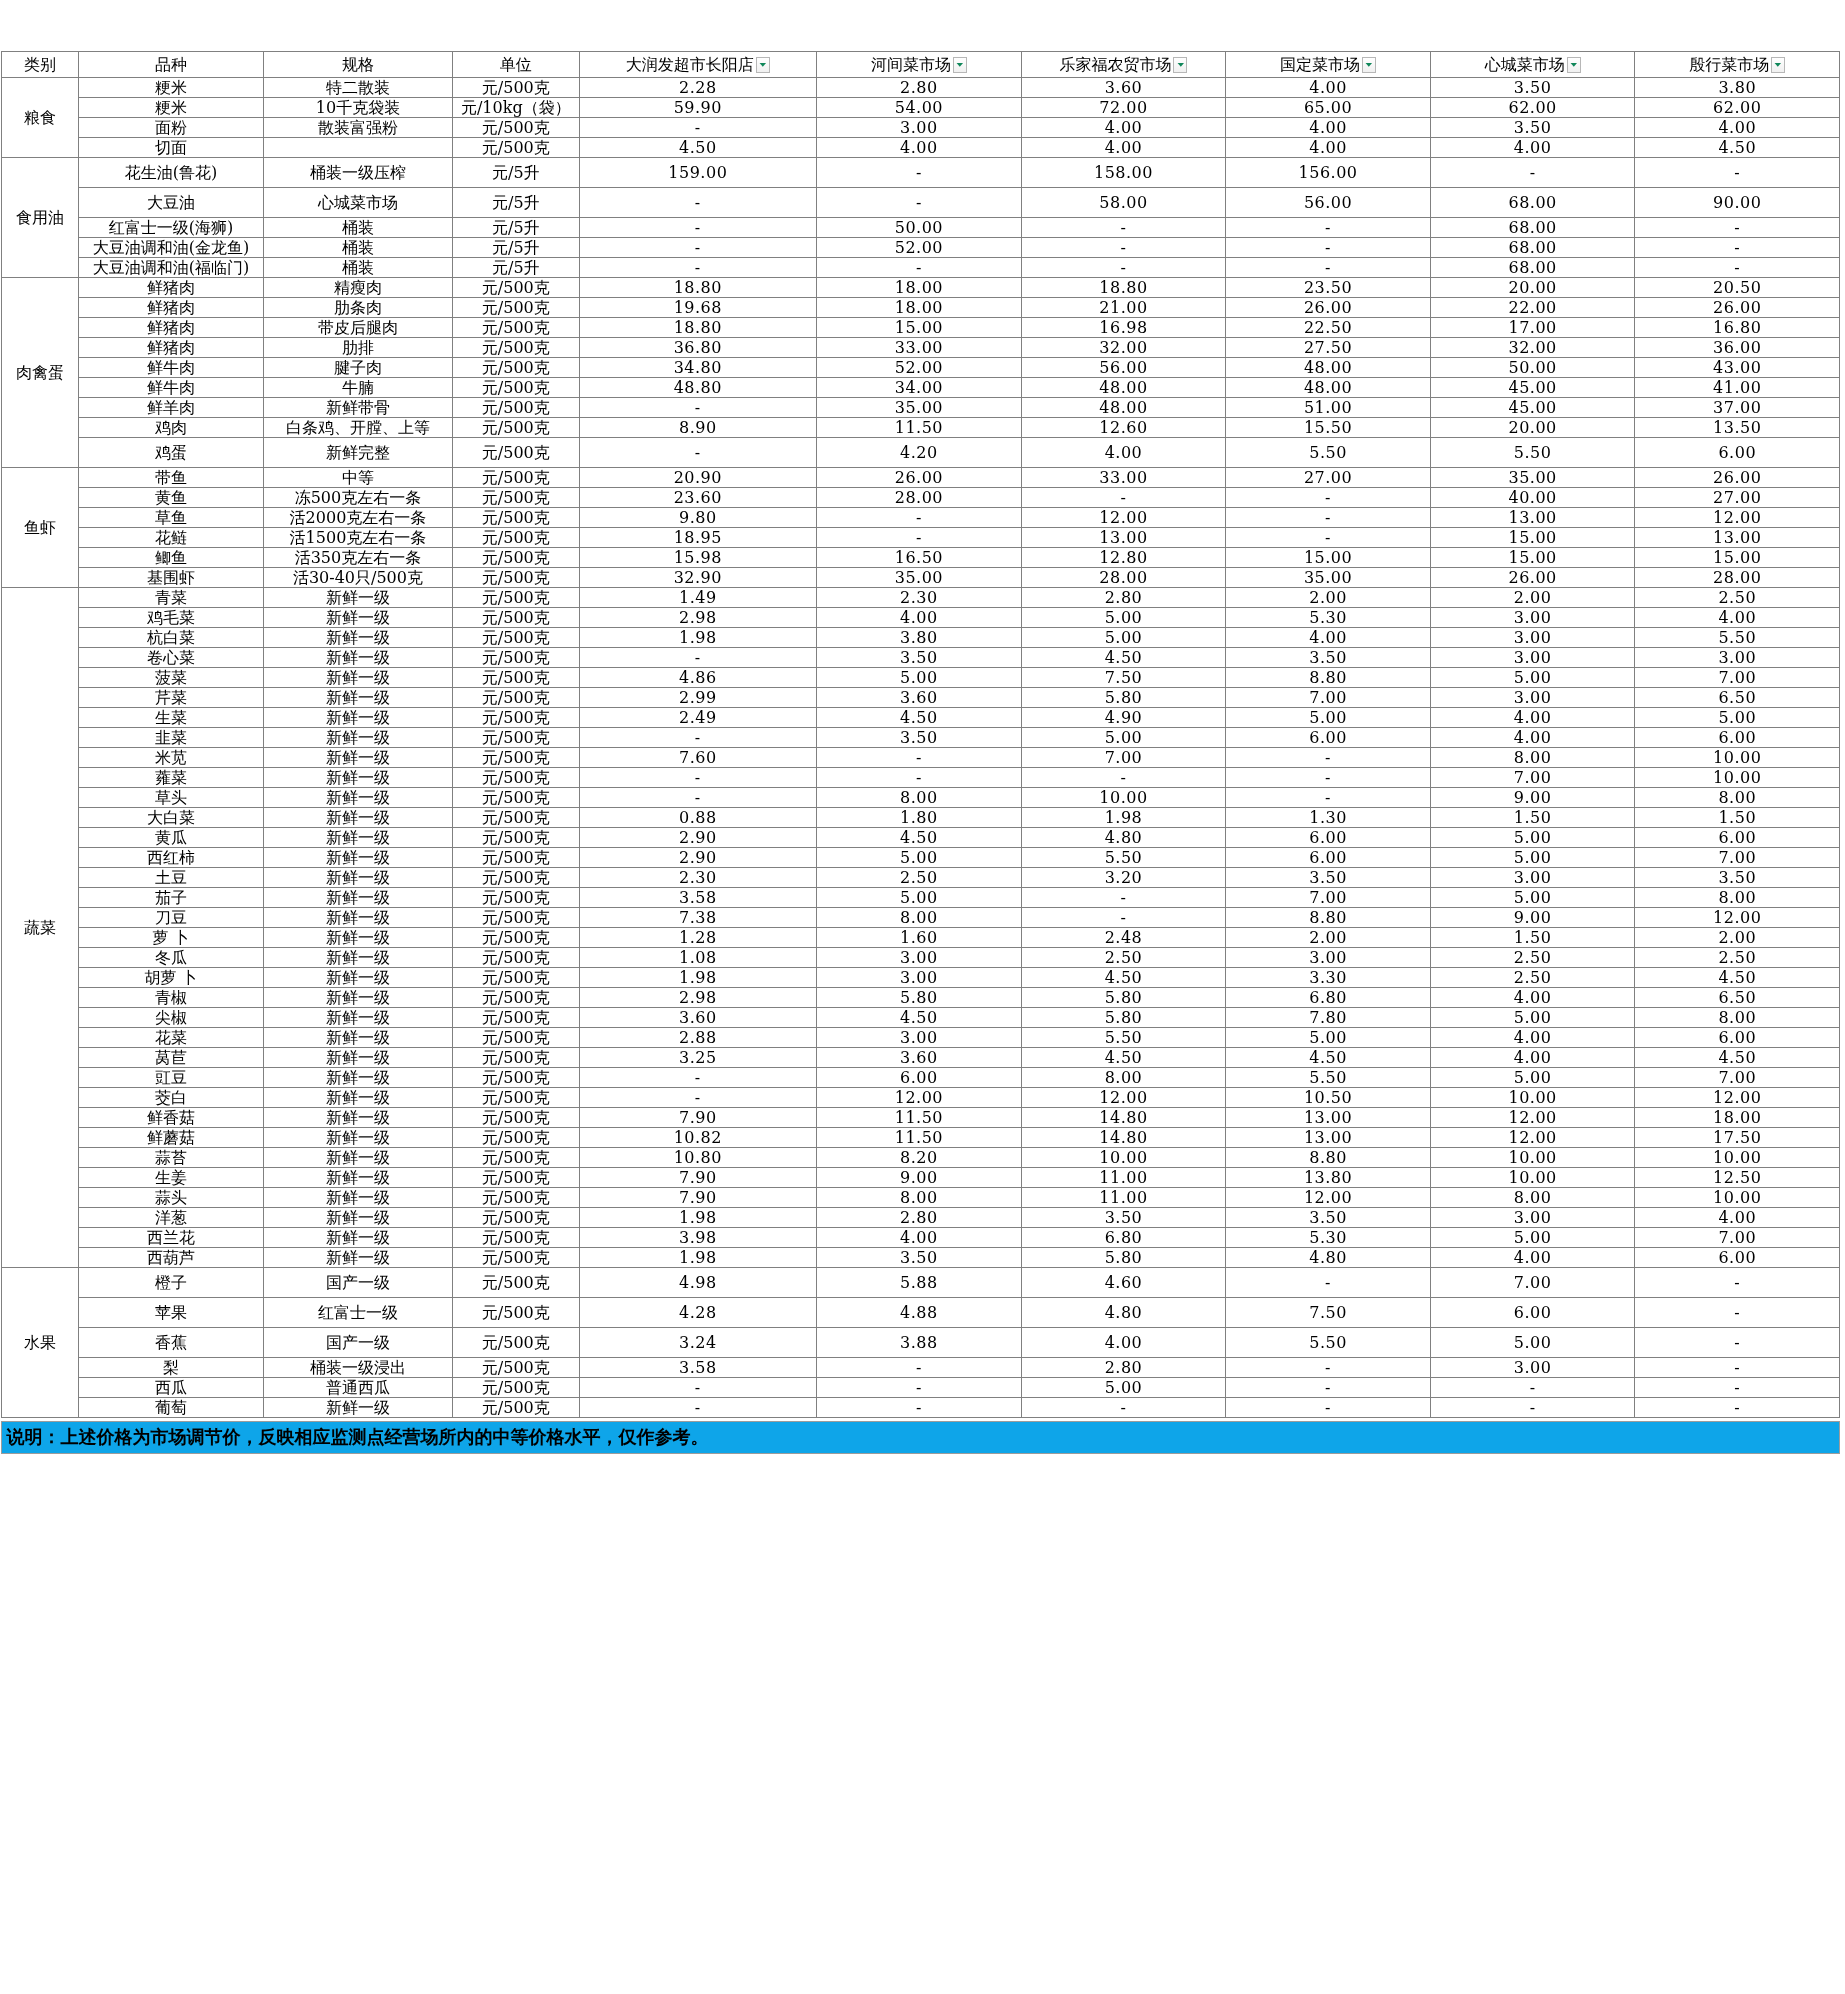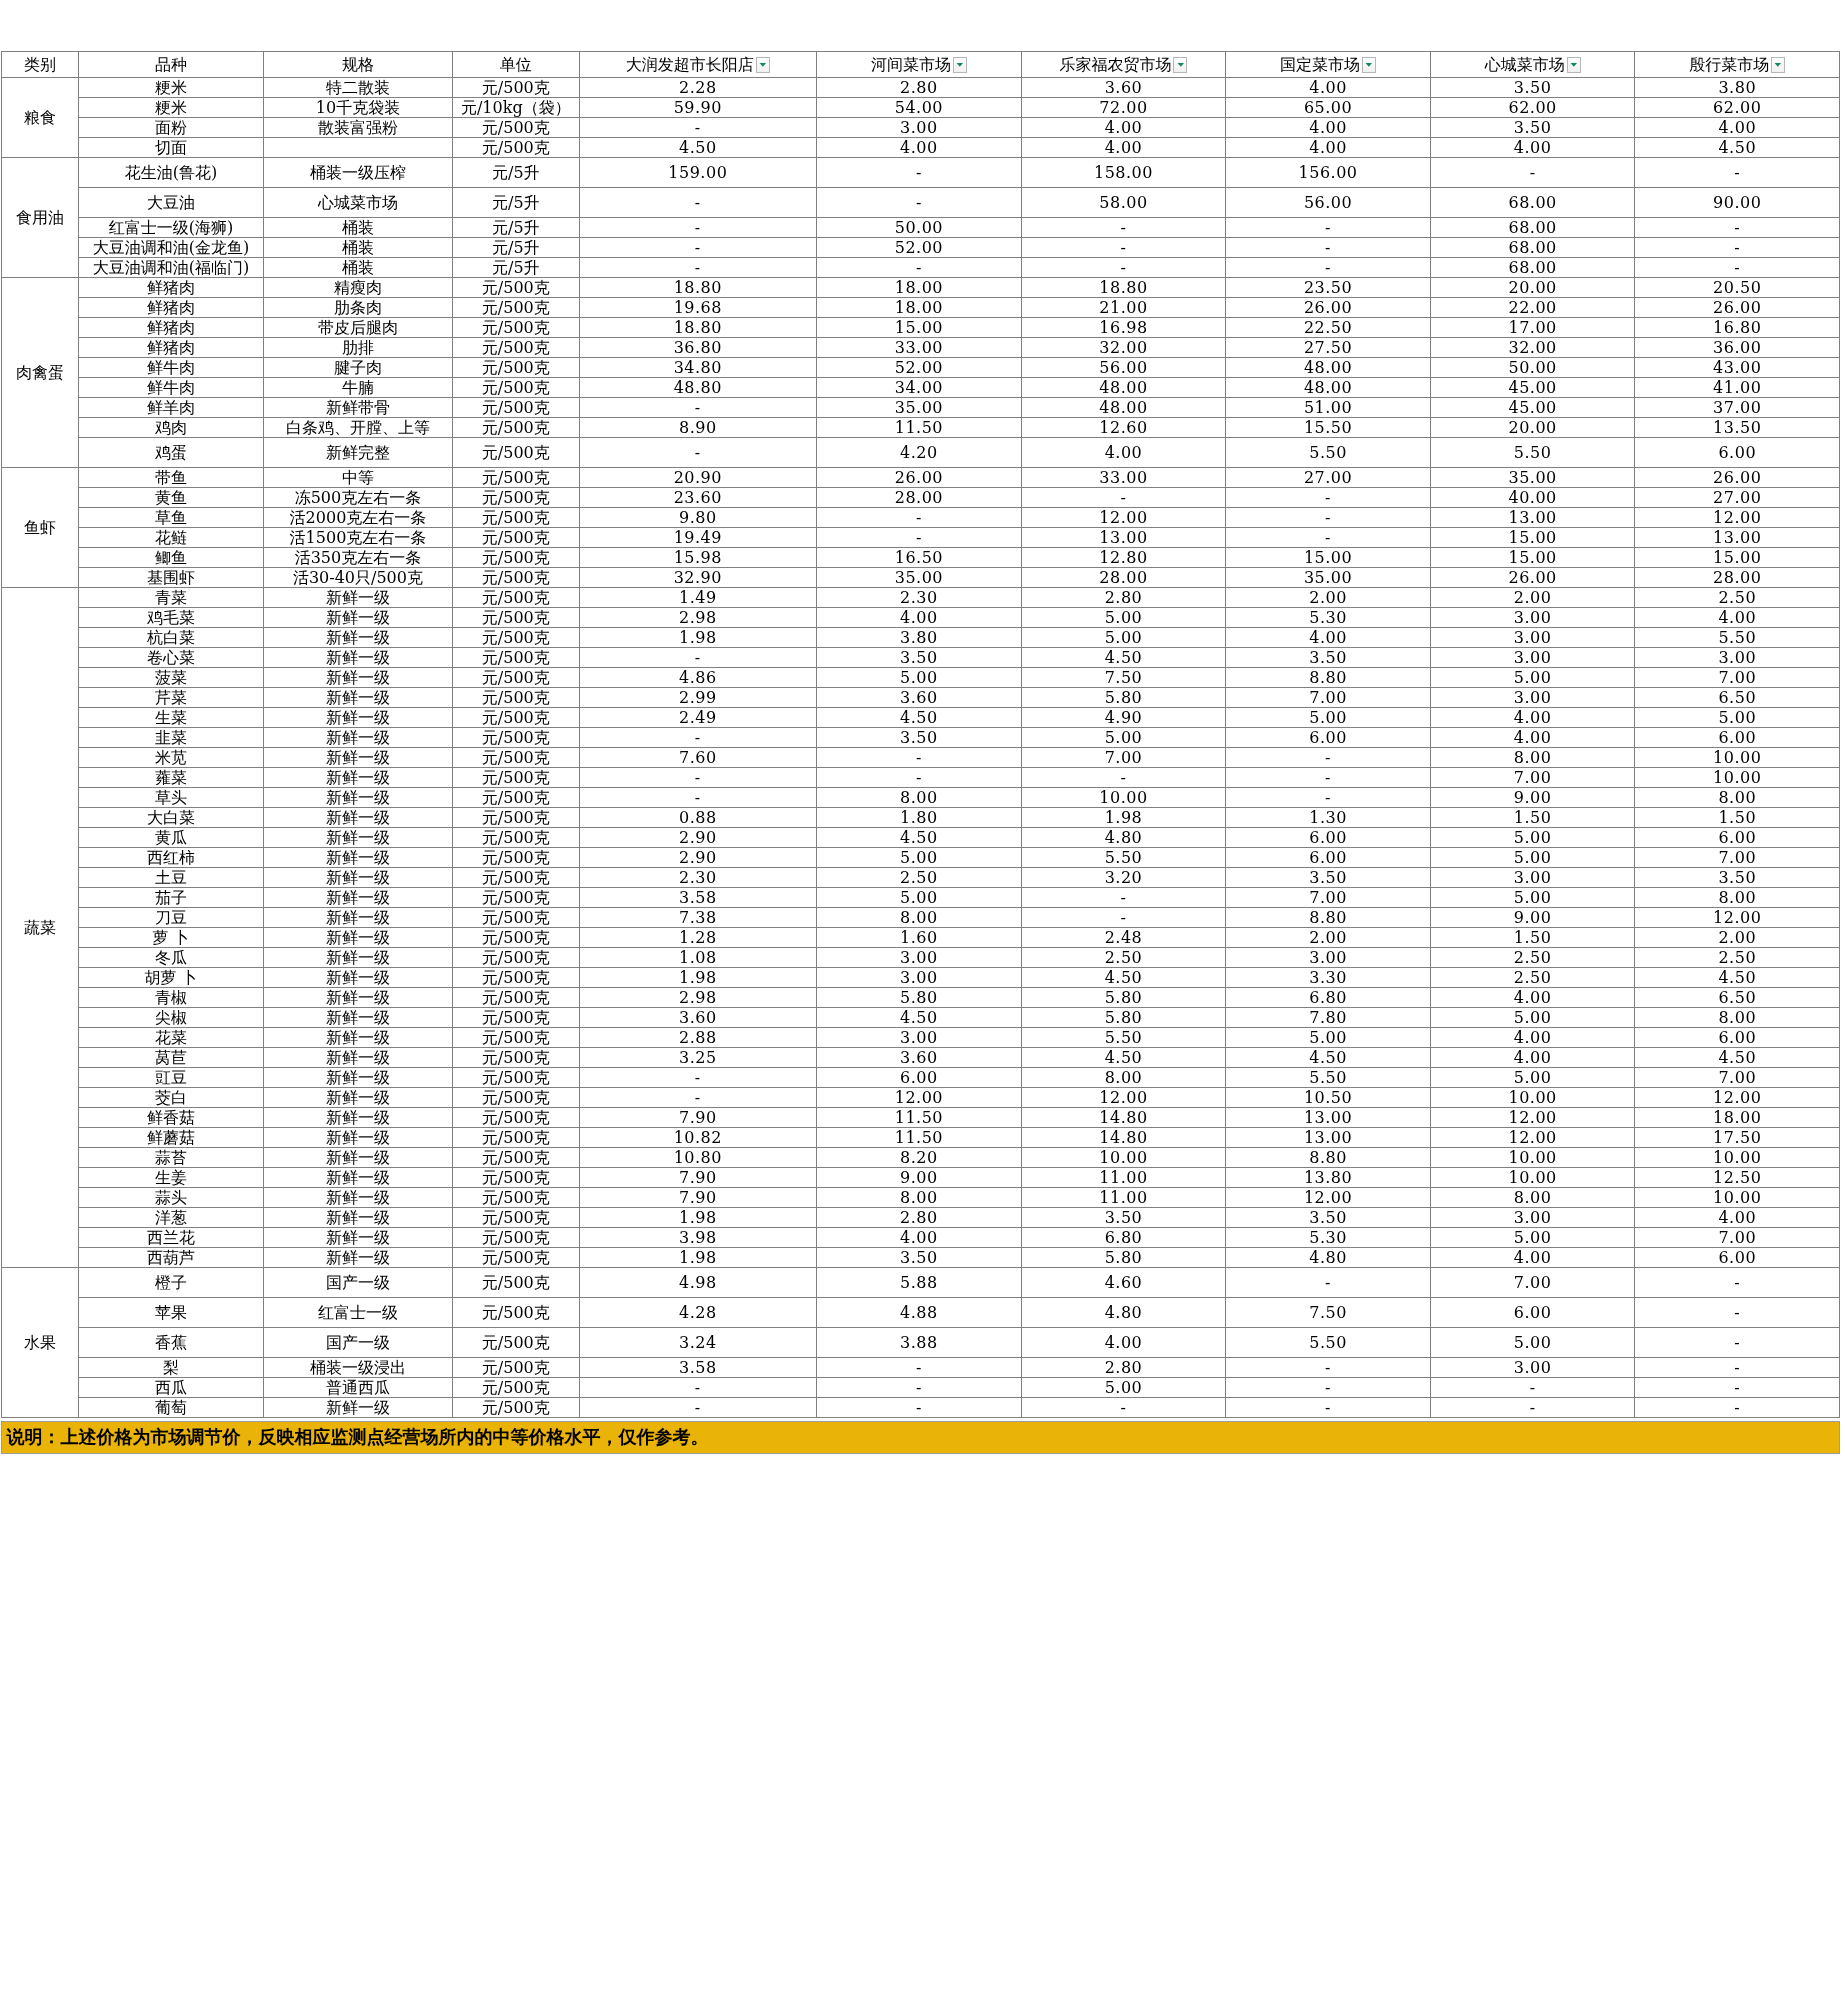--- a/index.html
+++ b/index.html
@@ -77,21 +77,21 @@
     letter-spacing:0.5px;
   }
   tr.r{ height:20px; }
   tr.r2{ height:30px; }
   
   .note{
     margin-top:2.7px;
     width:1839px;
     box-sizing:border-box;
     border:1.1px solid #9c9c9c;
-    background:#eab308;
+    background:#0ea5e9;
     font-size:18px;
     font-weight:bold;
     padding:3.2px 4.3px 4.3px 4.3px;
     color:#000;
     white-space:nowrap;
   }
 </style>
 </head>
 <body>
 
@@ -410,21 +410,21 @@
           <td class="val">-</td>
           <td class="val">12.00</td>
           <td class="val">-</td>
           <td class="val">13.00</td>
           <td class="val">12.00</td>
         </tr>
         <tr class="r">
           <td class="name">花鲢</td>
           <td class="spec">活1500克左右一条</td>
           <td class="unit">元/500克</td>
-          <td class="val">19.49</td>
+          <td class="val">18.95</td>
           <td class="val">-</td>
           <td class="val">13.00</td>
           <td class="val">-</td>
           <td class="val">15.00</td>
           <td class="val">13.00</td>
         </tr>
         <tr class="r">
           <td class="name">鲫鱼</td>
           <td class="spec">活350克左右一条</td>
           <td class="unit">元/500克</td>

